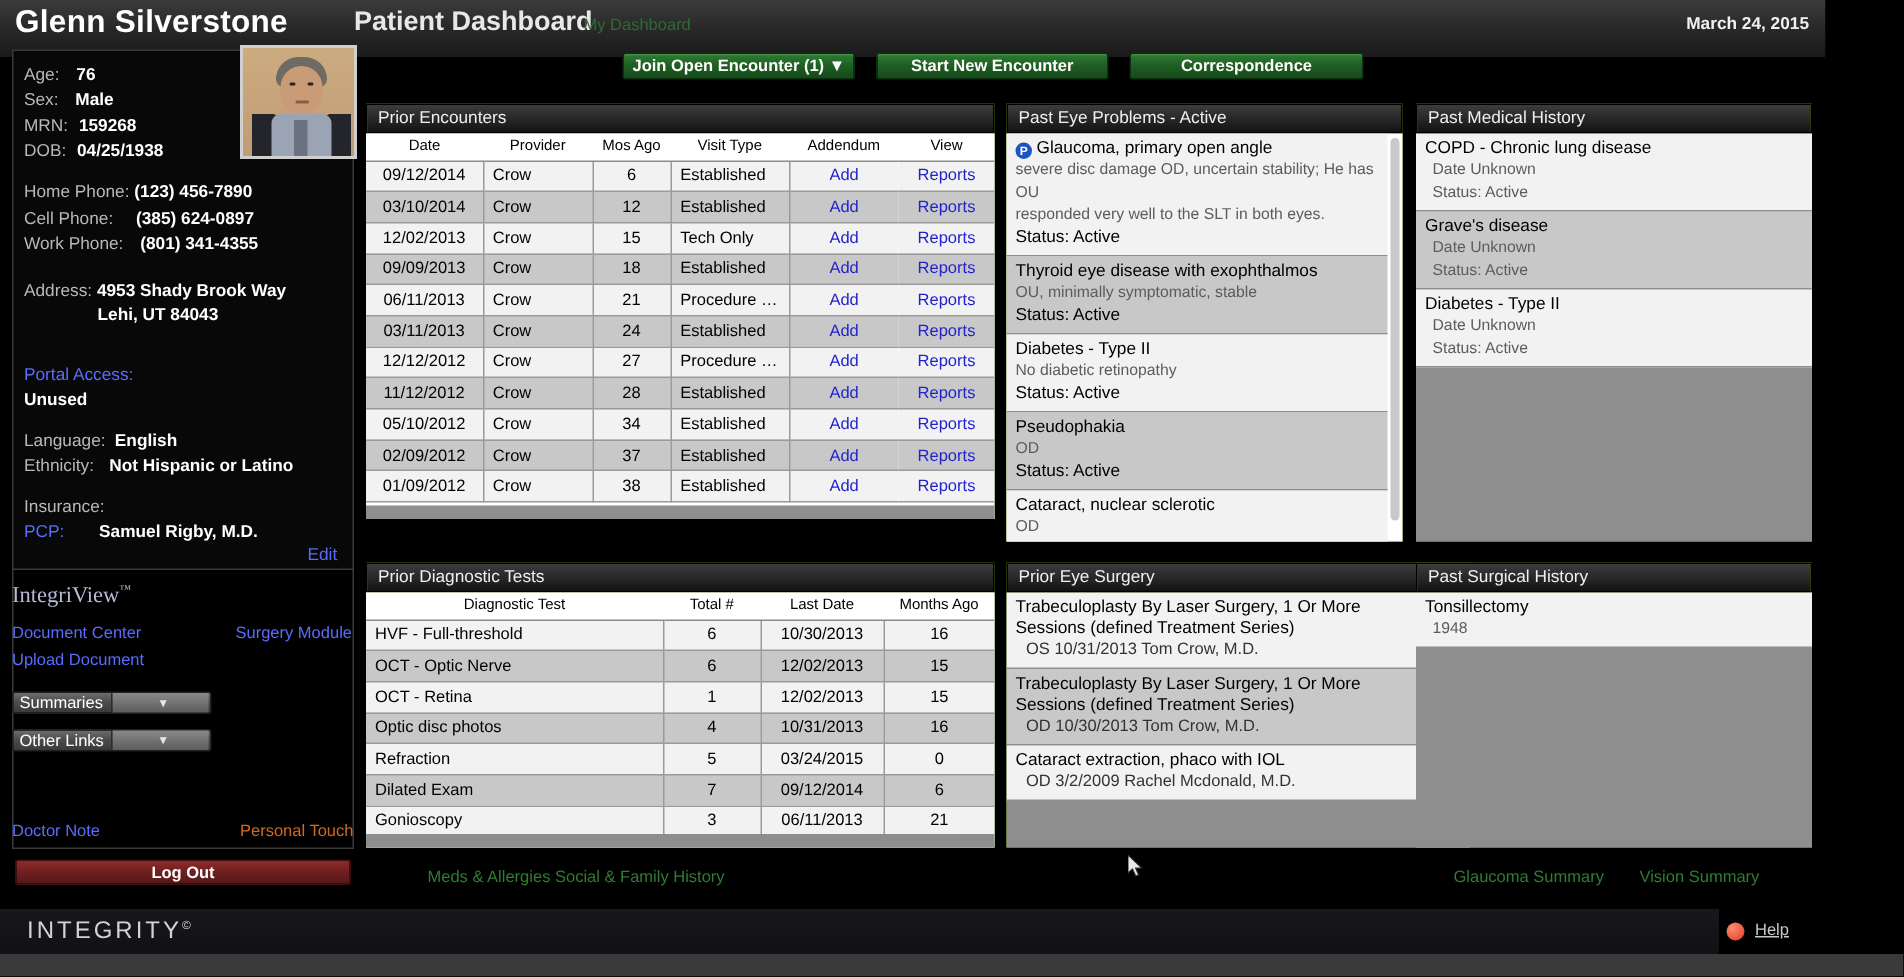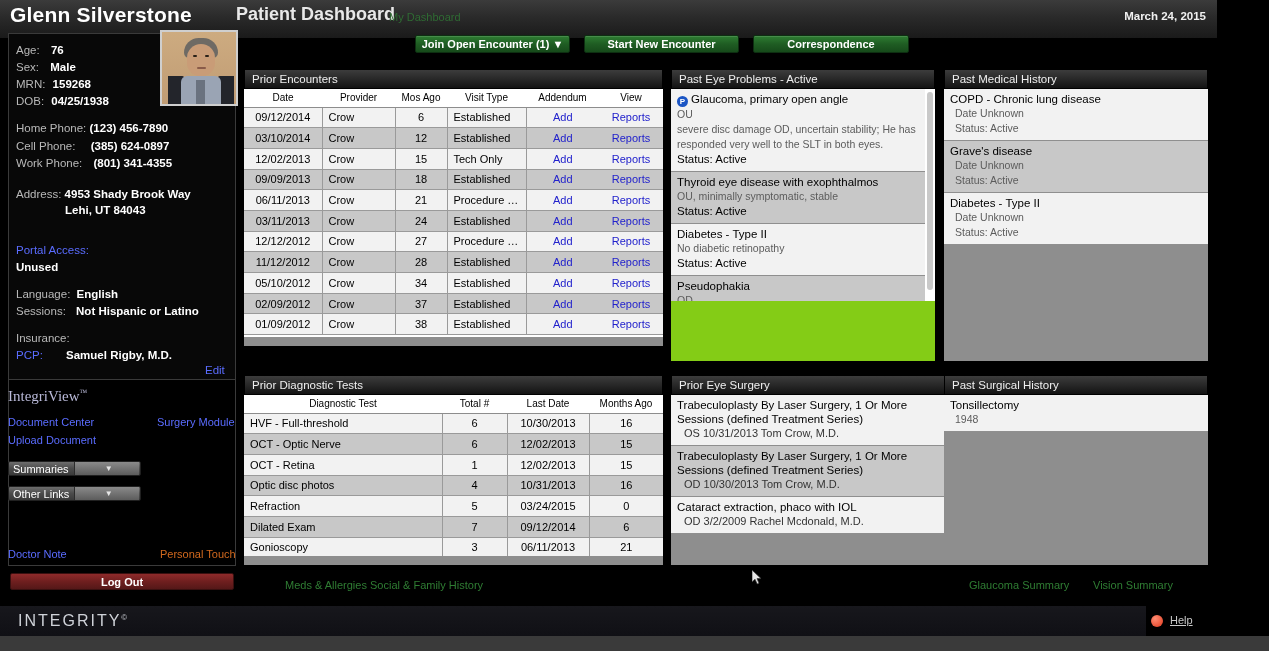--- a/index.html
+++ b/index.html
@@ -262,21 +262,21 @@
   <div class="d-row d-val" style="left:65px; top:204px;">Lehi, UT 84043</div>
 
   <div class="d-row link-blue" style="left:16px; top:244px;">Portal Access:</div>
   <div class="d-row d-val" style="left:16px; top:261px;">Unused</div>
 
   <div class="d-row" style="left:16px; top:288px;">
     <span class="d-lab">Language:</span>
     <span class="d-val" style="margin-left:3px;">English</span>
   </div>
   <div class="d-row" style="left:16px; top:305px;">
-    <span class="d-lab">Sessions:</span>
+    <span class="d-lab">Ethnicity:</span>
     <span class="d-val" style="margin-left:7px;">Not Hispanic or Latino</span>
   </div>
 
   <div class="d-row d-lab" style="left:16px; top:332px;">Insurance:</div>
   <div class="d-row" style="left:16px; top:349px;">
     <span class="link-blue">PCP:</span>
     <span class="d-val" style="margin-left:20px;">Samuel Rigby, M.D.</span>
   </div>
   <div class="d-row link-blue" style="left:205px; top:364px;">Edit</div>
 
@@ -413,26 +413,26 @@
               <td class="lnk">Reports</td>
             </tr>
           </tbody>
       </table>
       <div class="grid-foot"></div>
     </div>
   </div>
 
   <div class="panel" style="left:671px; top:69px; width:264px; height:292px;">
     <div class="panel-hdr">Past Eye Problems - Active</div>
-    <div class="panel-body" style="height:212px;">
+    <div class="panel-body" style="height:272px;">
       <div id="pep-list" style="position:absolute; left:0; right:10px; top:0;">
           <div class="litem odd">
             <div class="t"><span class="pbadge">P</span>Glaucoma, primary open angle</div>
+            <div class="s">severe disc damage OD, uncertain stability; He has</div>
             <div class="s">OU</div>
-            <div class="s">severe disc damage OD, uncertain stability; He has</div>
             <div class="s">responded very well to the SLT in both eyes.</div>
             <div class="st">Status: Active</div>
           </div>
           <div class="litem even">
             <div class="t">Thyroid eye disease with exophthalmos</div>
             <div class="s">OU, minimally symptomatic, stable</div>
             <div class="st">Status: Active</div>
           </div>
           <div class="litem odd">
             <div class="t">Diabetes - Type II</div>

